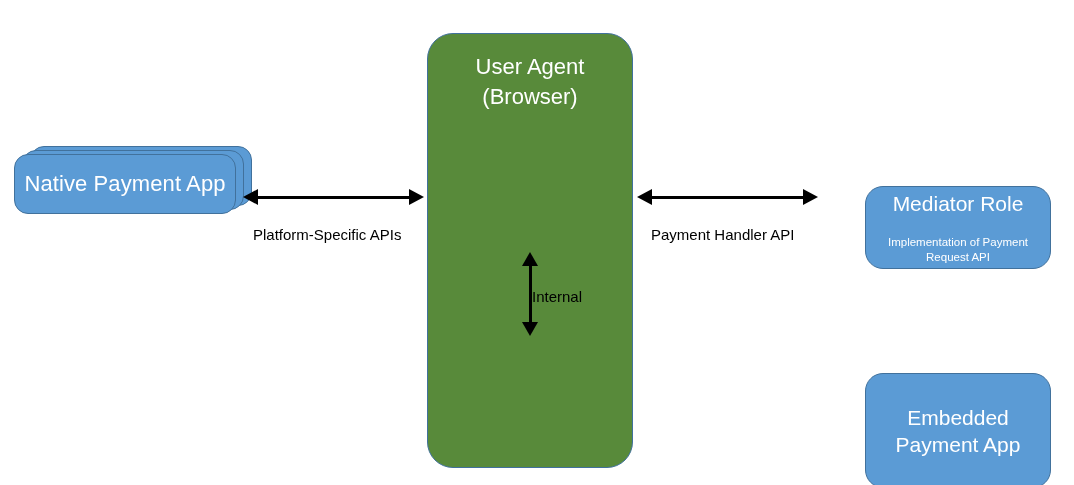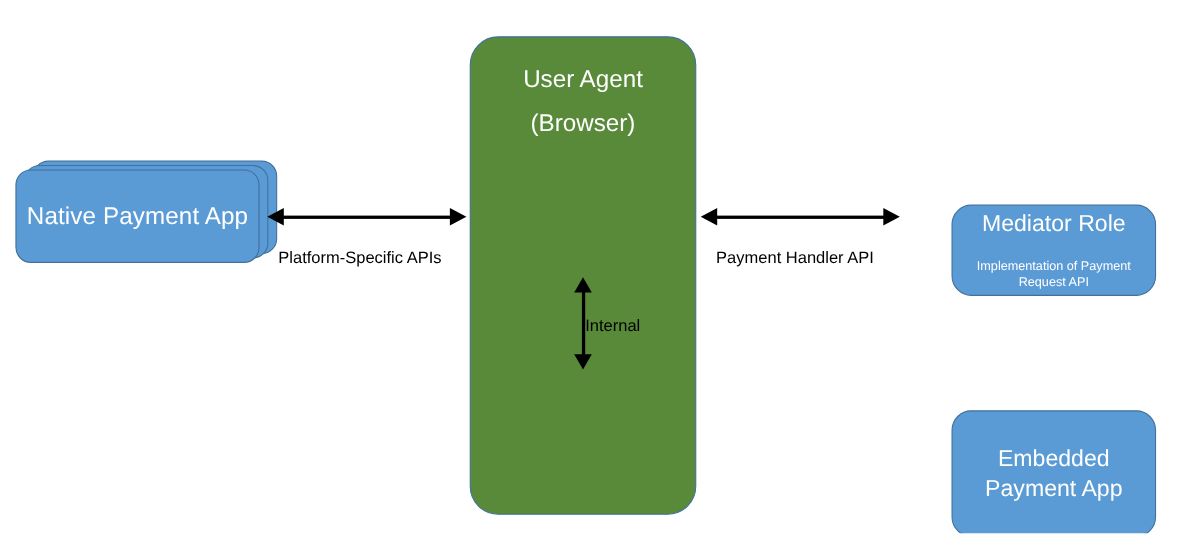--- a/index.html
+++ b/index.html
@@ -65,21 +65,21 @@
     border-radius: 26px;
     box-sizing: border-box;
   }
   #user-agent-title {
     position: absolute;
     left: 0;
     right: 0;
     top: 18px;
     color: #ffffff;
     font-size: 22px;
-    line-height: 40px;
+    line-height: 30px;
     text-align: center;
     white-space: pre-line;
   }
 
   
   .inner-box {
     position: absolute;
     box-sizing: border-box;
     background: #5B9BD5;
     border: 1.5px solid #41719C;
@@ -159,21 +159,21 @@
     color: #000000;
     font-size: 15px;
     line-height: 19px;
     white-space: nowrap;
   }
   #label-platform { left: 253px; top: 225px; }
   #label-handler  { left: 651px; top: 225px; }
   #label-internal { left: 532px; top: 287px; font-size: 15px; }
 
   
-  #native-app { left: 14px;  top: 154px; width: 222px; height: 85px; padding-left: 44px; }
+  #native-app { left: 14px;  top: 154px; width: 222px; height: 60px; padding-left: 44px; }
   #web-app    { left: 824px; top: 154px; width: 222px; height: 85px; }
 
   #arrow-left  { left: 243px; top: 189px; width: 181px; }
   #arrow-right { left: 637px; top: 189px; width: 181px; }
   #arrow-internal { left: 522px; top: 252px; height: 84px; }
 </style>
 </head>
 <body>
 
 <div id="canvas">

